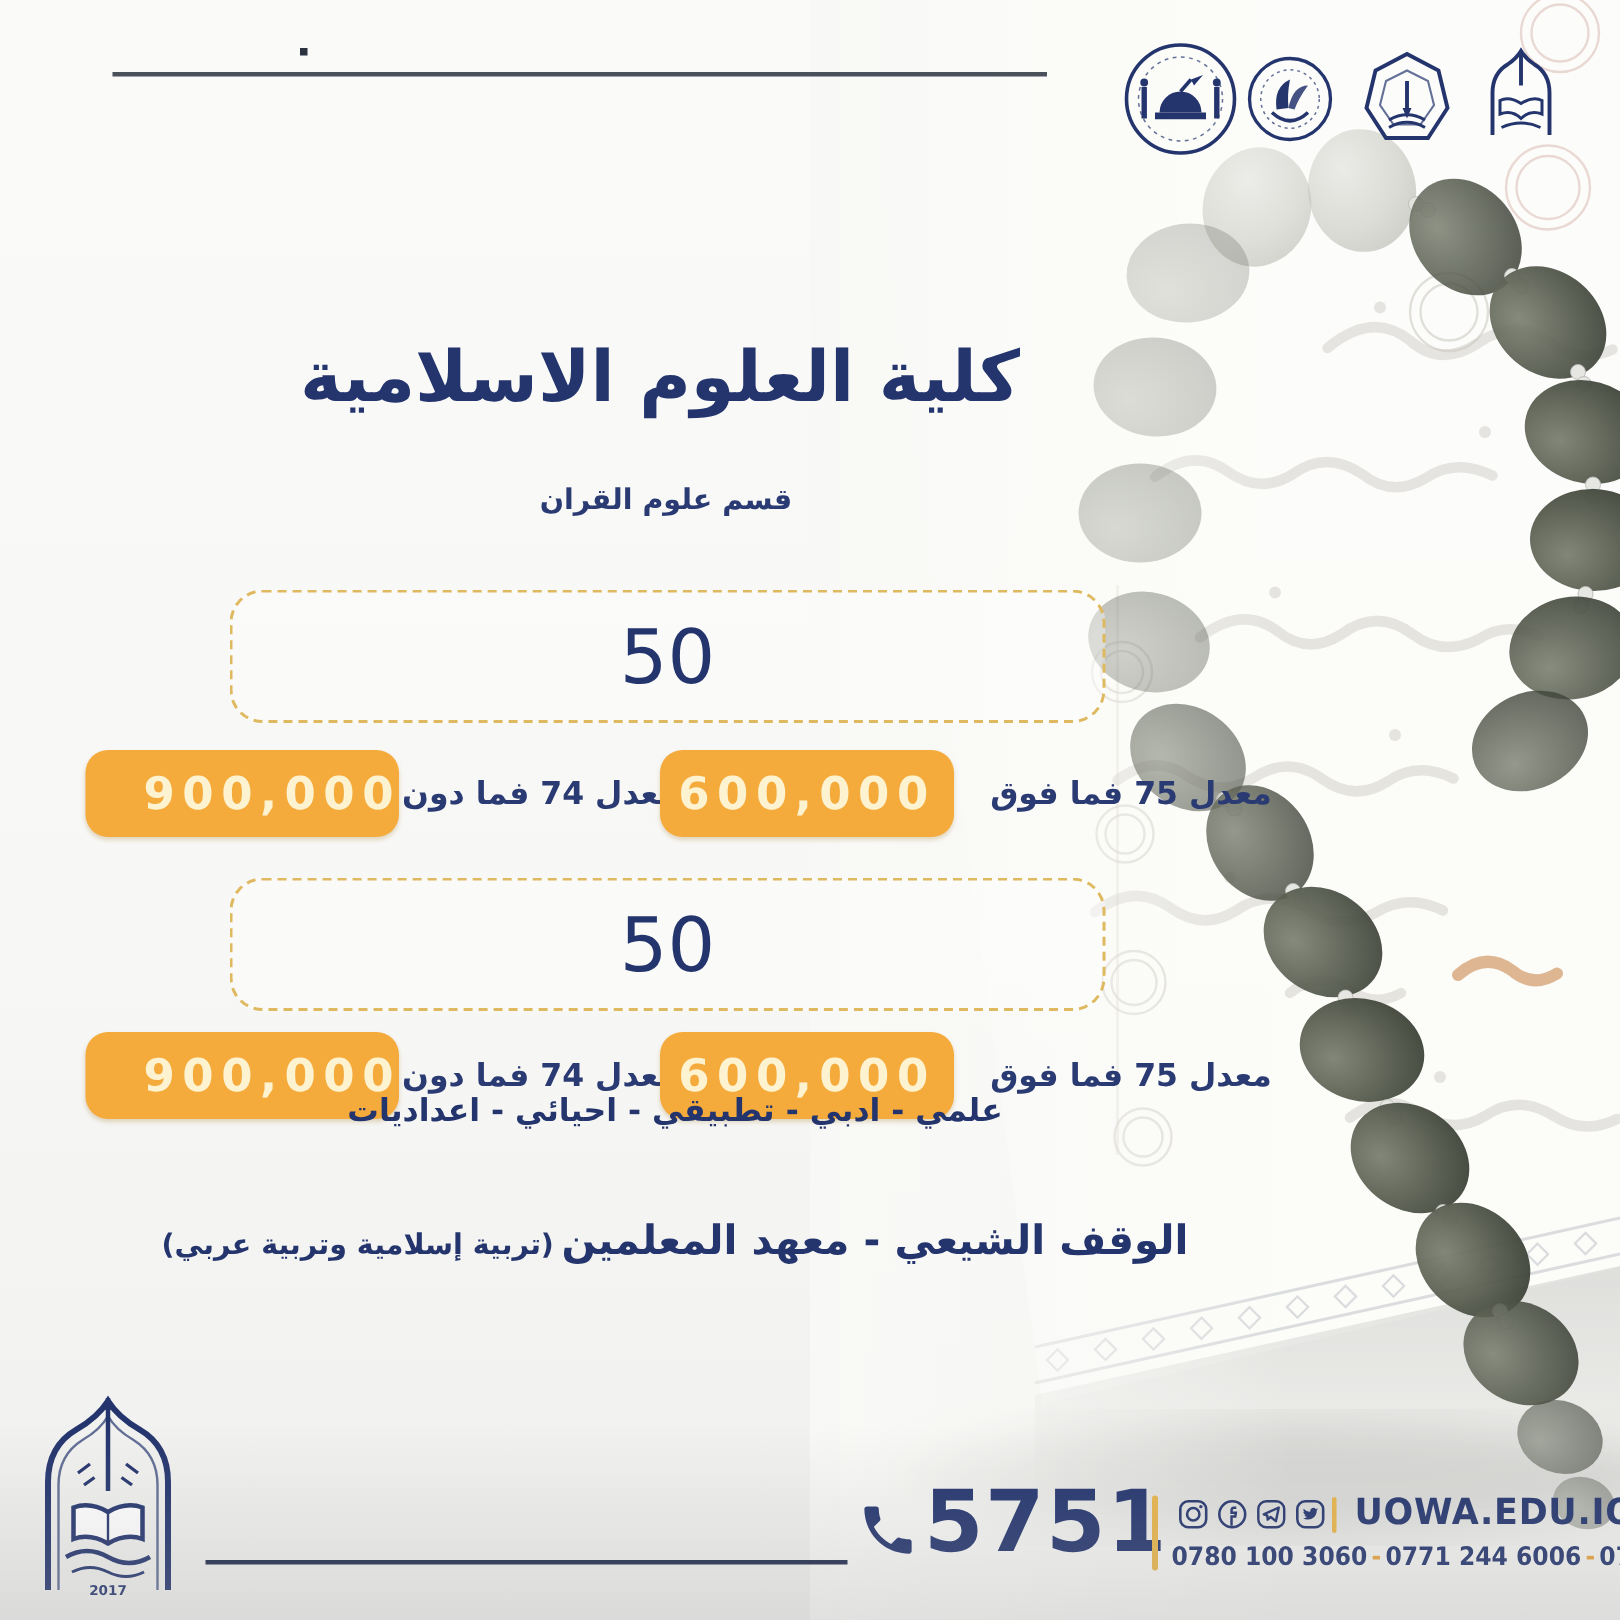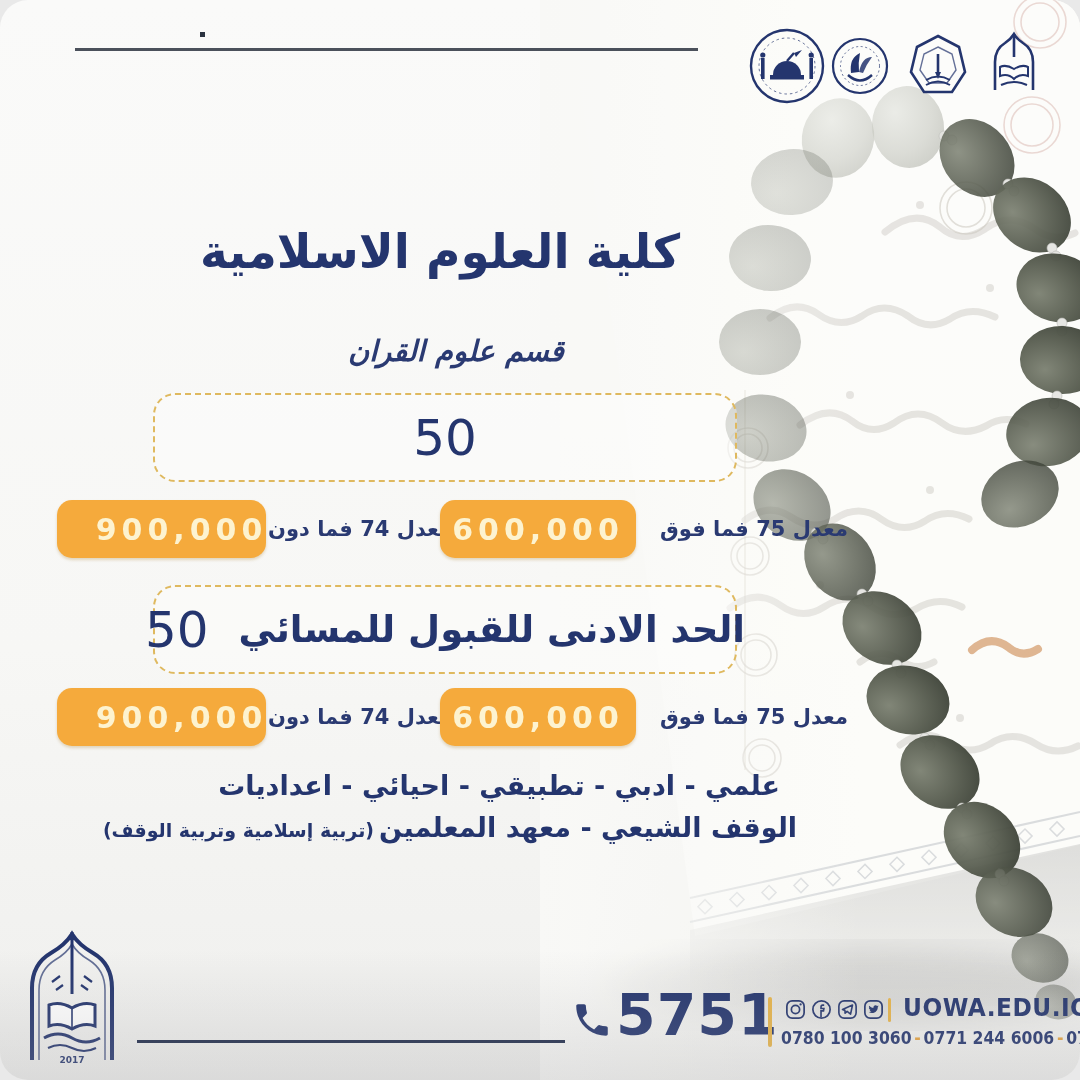--- a/index.html
+++ b/index.html
@@ -1,42 +1,41 @@
 <!DOCTYPE html>
 <html lang="ar"><head>
 <meta charset="utf-8">
 <style>
   html,body{margin:0;padding:0;background:#e9e9e9;}
   .canvas{
     position:relative;width:1080px;height:1080px;overflow:hidden;
     background:linear-gradient(180deg,#fafaf9 0%,#f7f7f5 60%,#efefed 100%);
     font-family:"DejaVu Sans","Liberation Sans",sans-serif;
     color:#24356e;
-    border-radius:28px;
   }
   svg{display:block;}
 
   
   .bg{position:absolute;inset:0;width:1080px;height:1080px;}
 
   
   .topline{position:absolute;left:75px;top:48px;width:623px;height:2.5px;background:#2b3340;opacity:.85;}
   .topdot{position:absolute;left:200px;top:32px;width:5px;height:5px;background:#2b3340;}
 
   .logos{position:absolute;left:742px;top:22px;width:320px;height:90px;}
 
   .title{
     position:absolute;left:140px;top:224px;width:600px;margin:0;
     text-align:center;direction:rtl;
     font-size:47px;font-weight:700;color:#24356e;letter-spacing:0;
   }
   .subtitle{
-    position:absolute;left:140px;top:318px;width:600px;margin:16px;
+    position:absolute;left:140px;top:318px;width:600px;margin:4px;
     text-align:center;direction:rtl;
-    font-size:29px;font-weight:700;color:#2a3a72;font-style:italic;
+    font-size:19px;font-weight:700;color:#2a3a72;
   }
 
   .dotted-box{
     position:absolute;left:153px;width:584px;height:89px;box-sizing:border-box;
     border:2.5px dashed #dfb95f;border-radius:22px;
     display:flex;align-items:center;justify-content:center;direction:rtl;column-gap:30px;
     background:rgba(255,255,255,.35);
   }
   .box1{top:393px;} .box2{top:585px;}
   .box-heading{font-size:37px;font-weight:700;color:#24356e;white-space:nowrap;}
@@ -52,22 +51,22 @@
     position:absolute;height:58px;display:flex;align-items:center;justify-content:center;
     direction:rtl;font-size:21px;font-weight:700;color:#2a3a72;white-space:nowrap;
   }
   .r1{top:500px;} .r2{top:688px;}
   .b900{left:57px;width:169px;padding-left:40px;}
   .l74{left:285px;width:150px;}
   .b600{left:440px;width:196px;}
   .l75{left:665px;width:178px;text-align:center;}
 
   .streams{
-    position:absolute;left:120px;top:770px;width:660px;text-align:right;direction:rtl;
-    font-size:27px;font-weight:700;color:#24356e;
+    position:absolute;left:120px;top:728px;width:660px;text-align:center;direction:rtl;
+    font-size:21px;font-weight:700;color:#24356e;
   }
   .endow{
     position:absolute;left:90px;top:812px;width:720px;text-align:center;direction:rtl;
     color:#24356e;white-space:nowrap;
   }
   .endow-main{font-size:27px;font-weight:700;}
   .endow-note{font-size:19px;font-weight:600;}
 
   
   .uni-logo{position:absolute;left:22px;top:930px;width:100px;height:138px;}
@@ -312,32 +311,31 @@
 
   <div class="dotted-box box1">
     <span class="box-score">50</span>
   </div>
   <div class="amount-badge b900 r1">900,000</div>
   <div class="fee-label l74 r1">معدل 74 فما دون</div>
   <div class="amount-badge b600 r1">600,000</div>
   <div class="fee-label l75 r1">معدل 75 فما فوق</div>
 
   <div class="dotted-box box2">
-    <span class="box-heading">الحد الادنى للقبول للمسائي</span>
     <span class="box-score">50</span>
   </div>
   <div class="amount-badge b900 r2">900,000</div>
   <div class="fee-label l74 r2">معدل 74 فما دون</div>
   <div class="amount-badge b600 r2">600,000</div>
   <div class="fee-label l75 r2">معدل 75 فما فوق</div>
 
   <div class="streams">علمي - ادبي - تطبيقي - احيائي - اعداديات</div>
   <div class="endow">
     <span class="endow-main">الوقف الشيعي - معهد المعلمين</span>
-    <span class="endow-note">(تربية إسلامية وتربية الوقف)</span>
+    <span class="endow-note">(تربية إسلامية وتربية عربي)</span>
   </div>
 
   <svg class="uni-logo" viewBox="0 0 100 138" aria-hidden="true">
     <g fill="none" stroke="#24356e">
       <path d="M10,130 V58 Q10,34 29,23 Q43,15 50,4 Q57,15 71,23 Q90,34 90,58 V130" stroke-width="4"></path>
       <path d="M17,130 V60 Q17,40 33,30 Q45,23 50,14 Q55,23 67,30 Q83,40 83,60 V130" stroke-width="1.6" opacity=".7"></path>
       <line x1="50" y1="2" x2="50" y2="64" stroke-width="3"></line>
       <circle cx="50" cy="8" r="2.5" fill="#24356e" stroke="none"></circle>
       <path d="M30,52 l8,-6 M70,52 l-8,-6 M34,60 l7,-5 M66,60 l-7,-5" stroke-width="2.2"></path>
       <path d="M50,78 Q38,71 27,75 L27,96 Q38,92 50,99 Q62,92 73,96 L73,75 Q62,71 50,78 Z" stroke-width="3" fill="#ffffff"></path>

